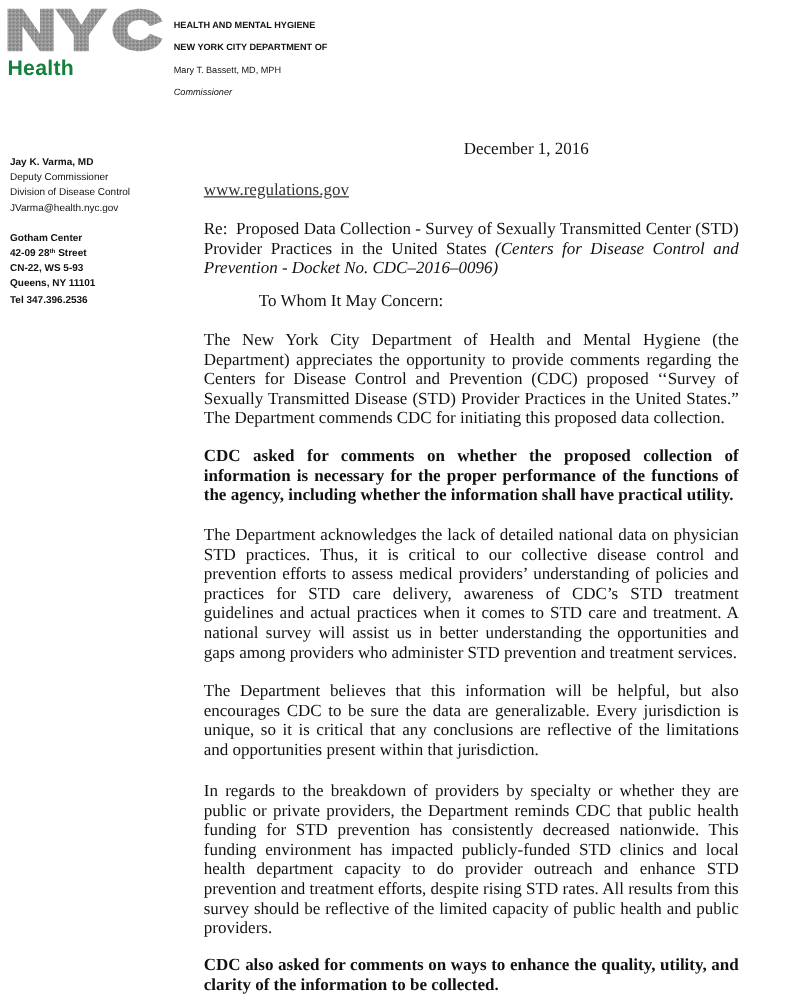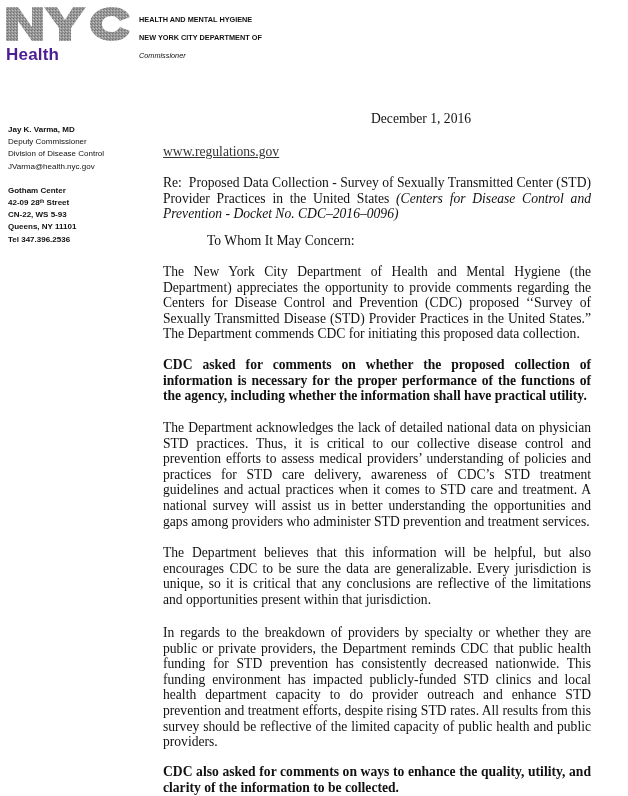--- a/index.html
+++ b/index.html
@@ -1,19 +1,19 @@
 <!DOCTYPE html>
 <html><head>
 <meta charset="utf-8">
 <style>
   html, body { margin:0; padding:0; background:#ffffff; }
   body { width:628px; height:796px; position:relative; overflow:hidden; color:#111; }
   .logo { position:absolute; left:4px; top:3px; width:128px; height:42px; }
   .logo svg { width:128px; height:42px; display:block; }
-  .health-word { position:absolute; left:6px; top:45px; font-family:"Liberation Sans", sans-serif; font-weight:bold; font-size:17px; color:#4c1d95; letter-spacing:0.2px; }
+  .health-word { position:absolute; left:6px; top:45px; font-family:"Liberation Sans", sans-serif; font-weight:bold; font-size:17px; color:#15803d; letter-spacing:0.2px; }
   .agency { position:absolute; left:139px; top:11px; font-family:"Liberation Sans", sans-serif; font-size:7.3px; line-height:18px; color:#111; }
   .agency .b { font-weight:bold; }
   .agency .i { font-style:italic; }
   .sidebar { position:absolute; left:8px; top:124px; font-family:"Liberation Sans", sans-serif; font-size:8px; line-height:12.2px; color:#111; width:140px; }
   .sidebar .b { font-weight:bold; }
   .sidebar .link { }
   .sidebar .gap { height:12px; }
   .sidebar sup { font-size:5px; vertical-align:top; line-height:8px; }
   .main { position:absolute; left:163px; top:0; width:428px; font-family:"Liberation Serif", serif; font-size:13.6px; line-height:15.6px; color:#111; }
   .date { position:absolute; left:208px; top:111px; white-space:nowrap; }
@@ -48,20 +48,21 @@
     <path d="M40 4 h13 l8 13 l8 -13 h13 l-15 21 v13 h-12 v-13 z" fill="url(#grain)"></path>
 
     <path d="M126 14 c-3 -7 -10 -10 -18 -10 c-12 0 -22 7 -22 17 c0 10 10 17 22 17 c8 0 15 -3 18 -10 l-10 -4 c-2 3 -5 5 -8 5 c-6 0 -10 -3 -10 -8 c0 -5 4 -8 10 -8 c3 0 6 2 8 5 z" fill="url(#grain)"></path>
   </svg>
 </div>
 <div class="health-word">Health</div>
 
 <div class="agency">
   <div class="b">HEALTH AND MENTAL HYGIENE</div>
   <div class="b">NEW YORK CITY DEPARTMENT OF</div>
+  <div>Mary T. Bassett, MD, MPH</div>
   <div class="i">Commissioner</div>
 </div>
 
 <div class="sidebar">
   <div class="b">Jay K. Varma, MD</div>
   <div>Deputy Commissioner</div>
   <div>Division of Disease Control</div>
   <div class="link">JVarma@health.nyc.gov</div>
   <div class="gap"></div>
   <div class="b">Gotham Center</div>

